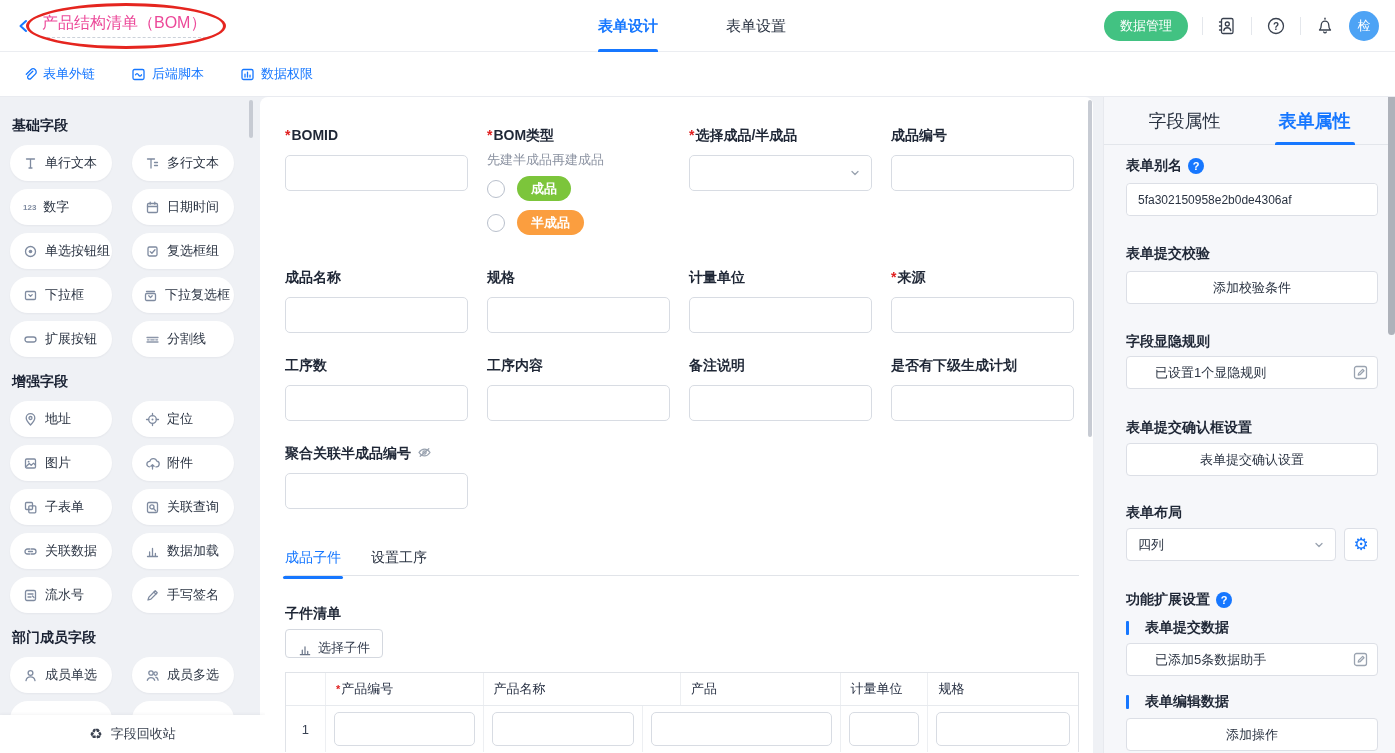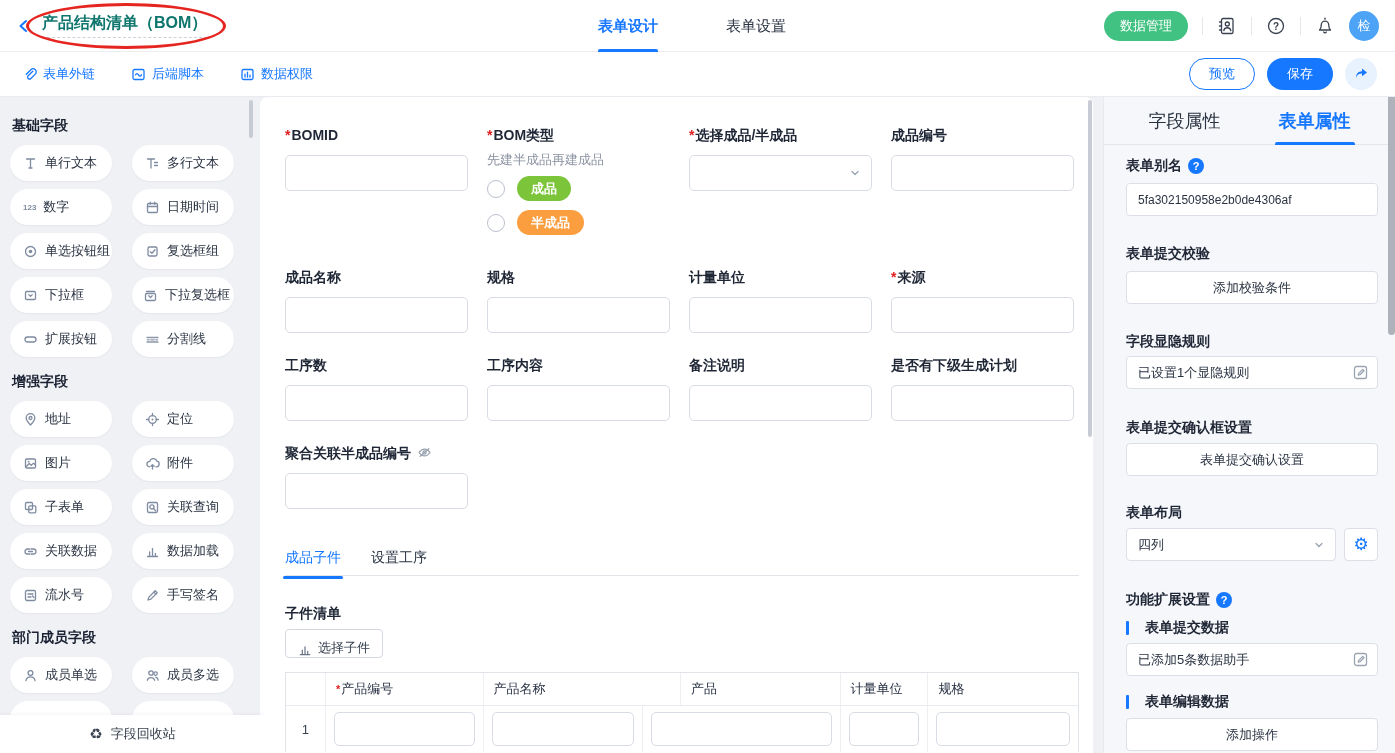--- a/index.html
+++ b/index.html
@@ -6,21 +6,21 @@
   html,body { width:1395px; height:753px; overflow:hidden; }
   body { font-family:"Liberation Sans","DejaVu Sans",sans-serif; background:#eff1f5; color:#1f2736; }
   .stage { position:relative; width:1395px; height:753px; overflow:hidden; }
 
   svg.icn { display:block; }
   .stroke { fill:none; stroke:currentColor; stroke-width:1.3; stroke-linecap:round; stroke-linejoin:round; }
 
   
   .header { position:absolute; left:0; top:0; width:1395px; height:52px; background:#fff; border-bottom:1px solid #ebedf1; display:flex; align-items:center; z-index:30; }
   .back-btn { margin-left:16px; color:#1677ff; cursor:pointer; }
-  .hd-title { margin-left:10px; font-size:16px; font-weight:700; color:#0f766e; padding-bottom:3px; border-bottom:1px dashed #ccd2da; }
+  .hd-title { margin-left:10px; font-size:16px; font-weight:400; color:#ec4899; padding-bottom:3px; border-bottom:1px dashed #ccd2da; }
   .annot-ellipse { position:absolute; left:26px; top:3px; width:200px; height:46px; border:3px solid #e5251f; border-radius:50%; pointer-events:none; z-index:40; }
   .hd-tabs { position:absolute; left:598px; top:0; height:52px; display:flex; gap:68px; }
   .hd-tab { position:relative; height:52px; display:flex; align-items:center; font-size:15px; color:#2a3342; cursor:pointer; }
   .hd-tab.active { color:#1677ff; font-weight:600; }
   .hd-tab.active .tab-bar { position:absolute; left:0; right:0; bottom:0; height:3px; background:#1677ff; border-radius:2px 2px 0 0; }
   .hd-right { position:absolute; right:16px; top:0; height:52px; display:flex; align-items:center; gap:14px; }
   .pill-green { height:30px; padding:0 16px; background:#42c282; color:#fff; font-size:13px; border:none; border-radius:15px; display:flex; align-items:center; cursor:pointer; }
   .hd-div { width:1px; height:18px; background:#e4e7ec; }
   .hd-ic { color:#39414f; cursor:pointer; display:flex; align-items:center; }
   .avatar { width:30px; height:30px; border-radius:50%; background:#4da3f5; color:#fff; font-size:13px; display:flex; align-items:center; justify-content:center; cursor:pointer; }
@@ -80,21 +80,21 @@
   
   .rpanel { position:absolute; left:1103px; top:97px; width:292px; bottom:0; background:#f6f7fa; border-left:1px solid #e7e9ee; overflow:hidden; }
   .rp-tabs { position:relative; height:48px; display:flex; align-items:center; justify-content:center; gap:58px; border-bottom:1px solid #e3e6eb; }
   .rp-tab { position:relative; height:48px; display:flex; align-items:center; font-size:18px; color:#2a3342; cursor:pointer; }
   .rp-tab.active { color:#1677ff; font-weight:600; }
   .rp-tab.active .tab-bar { position:absolute; left:-4px; right:-4px; bottom:0; height:3px; background:#1677ff; border-radius:2px 2px 0 0; }
   .rp-label { position:absolute; left:22px; font-size:14px; font-weight:700; color:#1f2736; display:flex; align-items:center; gap:6px; }
   .rp-help { width:16px; height:16px; border-radius:50%; background:#1677ff; color:#fff; font-size:11px; font-weight:700; display:flex; align-items:center; justify-content:center; cursor:pointer; }
   .rp-box { position:absolute; left:22px; width:252px; height:33px; background:#fff; border:1px solid #dcdfe6; border-radius:4px; font-size:13px; color:#2a3342; display:flex; align-items:center; }
   .rp-btn { justify-content:center; cursor:pointer; }
-  .rp-value { padding-left:11px; justify-content:flex-start; }
+  .rp-value { padding-left:28px; justify-content:flex-start; }
   .rp-input { padding-left:11px; font-size:12px; color:#2a3342; background:#fff; border:none; outline:none; width:100%; height:100%; border-radius:4px; }
   .rp-edit { position:absolute; right:8px; top:7px; color:#9aa3b0; cursor:pointer; }
   .rp-select { padding-left:11px; justify-content:space-between; padding-right:10px; width:210px; cursor:pointer; color:#2a3342; }
   .rp-gear { position:absolute; left:240px; width:34px; height:33px; background:#fff; border:1px solid #dcdfe6; border-radius:4px; display:flex; align-items:center; justify-content:center; color:#1677ff; font-size:17px; cursor:pointer; }
   .rp-subhead { position:absolute; left:22px; display:flex; align-items:center; gap:16px; font-size:14px; font-weight:700; color:#1f2736; }
   .rp-subhead .bar { width:3px; height:14px; background:#1677ff; border-radius:1px; }
   .win-scroll { position:absolute; right:0; top:50px; width:7px; height:285px; background:#aeb2ba; border-radius:4px; }
 </style>
 </head>
 <body>
@@ -165,29 +165,20 @@
         </svg>
         <span>后端脚本</span>
       </span>
       <span class="tb-link">
         <svg class="icn" width="15" height="15" viewBox="0 0 15 15">
           <rect class="stroke" x="2" y="2.5" width="11" height="10" rx="1.5"></rect>
           <path class="stroke" d="M5 10V7.2M7.5 10V5.2M10 10V8.2"></path>
         </svg>
         <span>数据权限</span>
       </span>
-    </div>
-    <div class="tb-right">
-      <button class="btn-outline">预览</button>
-      <button class="btn-primary">保存</button>
-      <button class="btn-share">
-        <svg class="icn" width="16" height="16" viewBox="0 0 16 16">
-            <path fill="currentColor" d="M9 5.2V2.6L14 6.4 9 10.2V7.6C5.8 7.6 4 9 3 11.8c0-4.2 2.4-6.4 6-6.6z"></path>
-          </svg>
-      </button>
     </div>
   </div>
 
   <div class="sidebar">
     <div class="sb-sec-title">基础字段</div>
     <div class="sb-grid">
       <div class="sb-pill">
         <span class="ic">
             <svg class="icn" width="15" height="15" viewBox="0 0 15 15">
               <path class="stroke" d="M3.5 3h8M7.5 3v9M6 12h3"></path>

